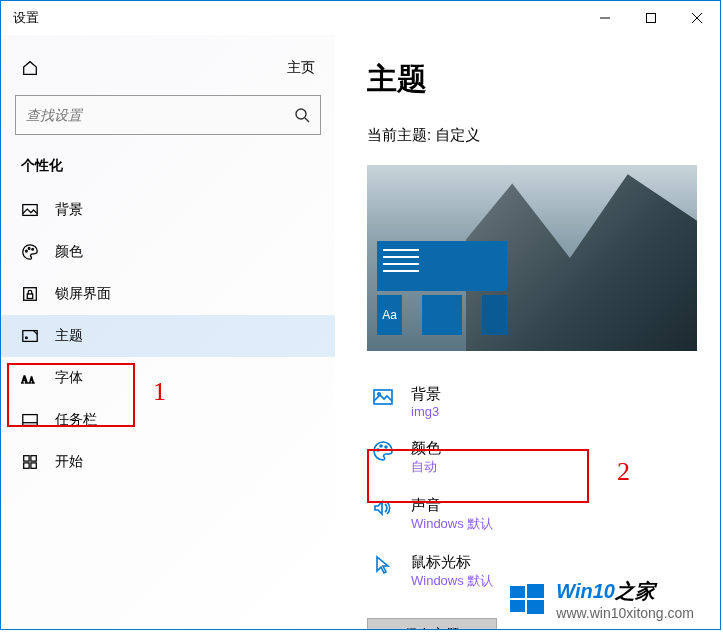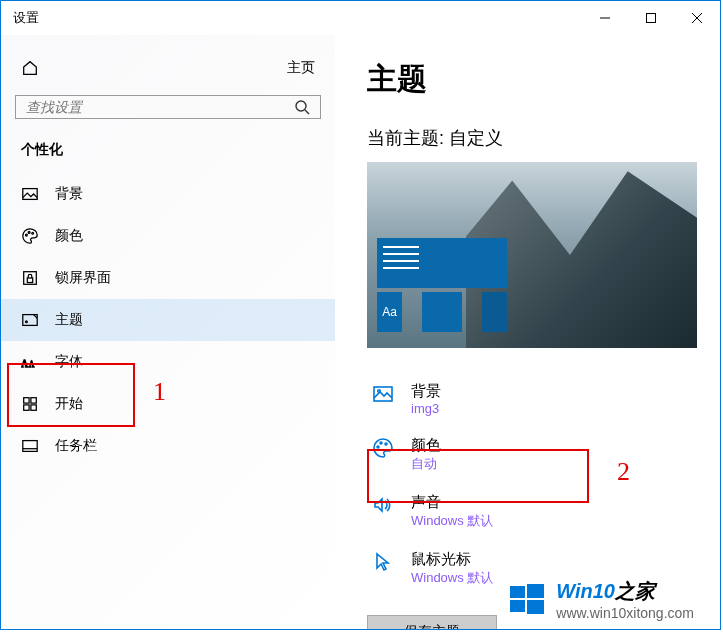--- a/index.html
+++ b/index.html
@@ -77,21 +77,21 @@
   width: 18px;
   height: 18px;
   display: inline-flex;
   align-items: center;
   justify-content: center;
 }
 .icon-slot svg { width: 18px; height: 18px; stroke: #000; fill: none; stroke-width: 1.4; }
 .search-box {
   margin: 8px 14px 18px 14px;
   border: 1px solid #999;
-  height: 24px;
+  height: 40px;
   display: flex;
   align-items: center;
   padding: 0 10px;
   background: #fafafa;
 }
 .search-box input {
   flex: 1;
   border: none;
   background: transparent;
   outline: none;
@@ -138,22 +138,22 @@
   padding: 24px 0 0 32px;
   position: relative;
   overflow: hidden;
 }
 .page-title {
   font-size: 30px;
   font-weight: 600;
   margin-bottom: 26px;
 }
 .sub-title {
-  font-size: 18px;
-  margin-bottom: 12px;
+  font-size: 15px;
+  margin-bottom: 20px;
 }
 .preview {
   width: 330px;
   height: 186px;
   background: #2d3a42;
   position: relative;
   margin-bottom: 24px;
   overflow: hidden;
 }
 .preview .mountain {
@@ -378,37 +378,37 @@
               <text x="0" y="15" font-size="11" font-family="serif">A</text>
               <text x="9" y="15" font-size="8" font-family="serif">A</text>
             </svg>
         </span>
         <span>字体</span>
       </div>
 
       <div class="nav-item">
         <span class="icon-slot">
           <svg viewBox="0 0 20 20">
+              <rect x="2" y="4" width="16" height="12"></rect>
+              <line x1="2" y1="13" x2="18" y2="13"></line>
+            </svg>
+        </span>
+        <span>任务栏</span>
+      </div>
+
+      <div class="nav-item">
+        <span class="icon-slot">
+          <svg viewBox="0 0 20 20">
               <rect x="3" y="3" width="6" height="6"></rect>
               <rect x="11" y="3" width="6" height="6"></rect>
               <rect x="3" y="11" width="6" height="6"></rect>
               <rect x="11" y="11" width="6" height="6"></rect>
             </svg>
         </span>
         <span>开始</span>
-      </div>
-
-      <div class="nav-item">
-        <span class="icon-slot">
-          <svg viewBox="0 0 20 20">
-              <rect x="2" y="4" width="16" height="12"></rect>
-              <line x1="2" y1="13" x2="18" y2="13"></line>
-            </svg>
-        </span>
-        <span>任务栏</span>
       </div>
 
       <div class="annot-box1"></div>
       <div class="annot-num1">1</div>
     </div>
 
     <div class="content">
       <div class="page-title">主题</div>
       <div class="sub-title">
         <span>当前主题: </span><span>自定义</span>

